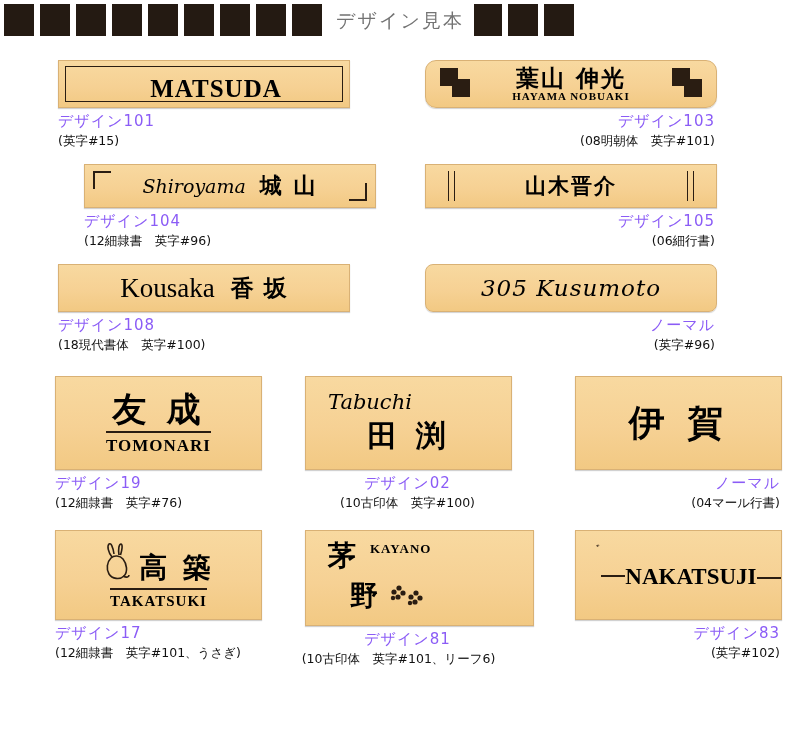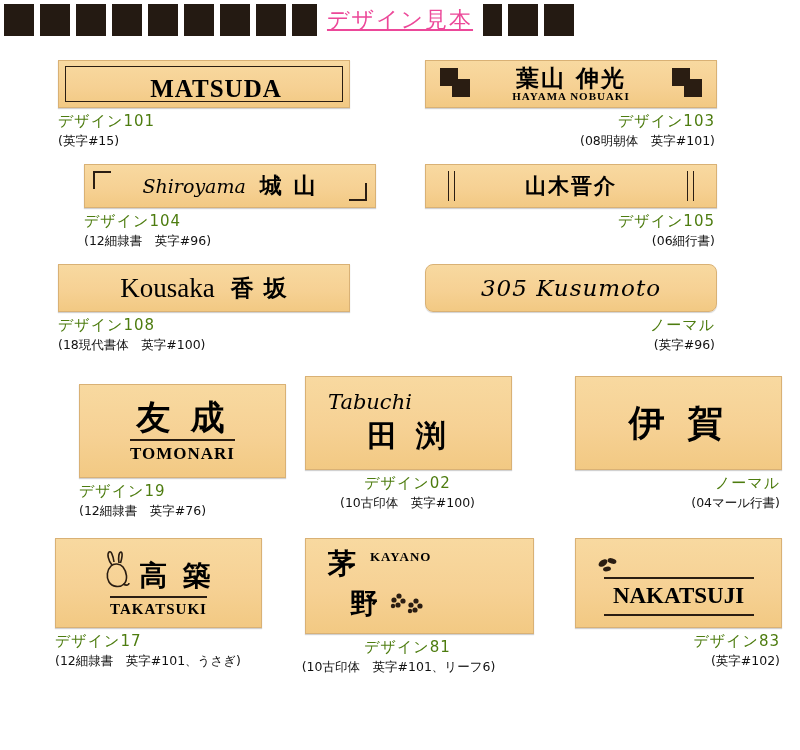--- a/index.html
+++ b/index.html
@@ -13,39 +13,38 @@
     position:relative;width:800px;height:40px;background:#ffffff;
     display:flex;align-items:center;justify-content:center;
   }
   .banner .blocks{
     position:absolute;left:0;top:4px;width:800px;height:32px;
     display:flex;gap:6px;padding:0 4px;box-sizing:border-box;
   }
   .banner .blocks i{display:block;width:30px;height:32px;background:#241a12;flex:0 0 auto;}
   .banner-title{
     position:relative;z-index:3;background:#ffffff;padding:0 10px;
-    font-size:22px;letter-spacing:2px;color:#ec4899;font-weight:normal;
+    font-size:19px;letter-spacing:2px;color:#737373;font-weight:normal;
     font-family:"DejaVu Sans", sans-serif;
     line-height:32px;
-    text-decoration:underline;
   }
   
   .sheet{position:relative;width:663px;padding:6px 0 0 0;box-sizing:border-box;}
   .row{display:flex;width:800px;box-sizing:border-box;}
   .cell{box-sizing:border-box;}
   .plate{
     background:linear-gradient(180deg,#f8d9a0 0%,#f6d194 55%,#f2c983 100%);
     border:1px solid #d9b175;
     box-shadow:0 1px 1px rgba(0,0,0,.18);
     position:relative;overflow:hidden;
     display:flex;align-items:center;justify-content:center;
   }
   .caps{margin-top:4px;}
   .dcode{
-    color:#4d7c0f;font-size:15px;letter-spacing:1px;
+    color:#8b5cf6;font-size:15px;letter-spacing:1px;
     font-family:"DejaVu Sans", sans-serif;white-space:nowrap;
   }
   .dnote{
     color:#111;font-size:12.5px;letter-spacing:0px;margin-top:2px;
     font-family:"DejaVu Sans", sans-serif;white-space:nowrap;
   }
   .left{text-align:left;}
   .right{text-align:right;}
   
   .nm-serif{font-family:"Liberation Serif", serif;font-weight:bold;}
@@ -95,21 +94,21 @@
         <div class="inner-frame"></div>
         <span class="nm-serif" style="font-size:25px;letter-spacing:1px;position:relative;left:12px;top:5px;">MATSUDA</span>
       </div>
       <div class="caps left">
         <div class="dcode">デザイン101</div>
         <div class="dnote">(英字#15)</div>
       </div>
     </div>
 
     <div class="cell" style="width:400px;padding-left:25px;">
-      <div class="plate" style="width:290px;height:46px;flex-direction:column;justify-content:center;">
+      <div class="plate" style="width:290px;height:46px;flex-direction:column;justify-content:center;border-radius:11px;">
         <div class="sq" style="left:14px;top:7px;width:18px;height:18px;"></div>
         <div class="sq" style="left:26px;top:18px;width:18px;height:18px;"></div>
         <div class="sq" style="right:26px;top:7px;width:18px;height:18px;"></div>
         <div class="sq" style="right:14px;top:18px;width:18px;height:18px;"></div>
         <span class="nm-jpserif" style="font-size:23px;letter-spacing:2px;line-height:23px;">葉山 伸光</span>
         <span class="tiny" style="margin-top:1px;">HAYAMA        NOBUAKI</span>
       </div>
       <div class="caps right" style="width:290px;">
         <div class="dcode">デザイン103</div>
         <div class="dnote">(08明朝体　英字#101)</div>
@@ -163,21 +162,21 @@
         <span class="nm-script" style="font-size:23px;letter-spacing:1px;">305  Kusumoto</span>
       </div>
       <div class="caps right" style="width:290px;">
         <div class="dcode">ノーマル</div>
         <div class="dnote">(英字#96)</div>
       </div>
     </div>
   </div>
 
   <div class="row" style="margin-top:22px;">
-    <div class="cell" style="width:290px;padding-left:79px;margin-top:8px;">
+    <div class="cell" style="width:290px;padding-left:55px;">
       <div class="plate" style="width:205px;height:92px;flex-direction:column;">
         <span class="nm-jpserif" style="font-size:34px;letter-spacing:4px;line-height:38px;">友 成</span>
         <span class="nm-serif topline" style="font-size:17px;letter-spacing:1px;margin-top:3px;">TOMONARI</span>
       </div>
       <div class="caps left">
         <div class="dcode">デザイン19</div>
         <div class="dnote">(12細隷書　英字#76)</div>
       </div>
     </div>
 
@@ -249,21 +248,21 @@
           </svg>
         </div>
       </div>
       <div class="caps" style="width:205px;text-align:center;">
         <div class="dcode">デザイン81</div>
         <div class="dnote" style="white-space:nowrap;margin-left:-18px;">(10古印体　英字#101、リーフ6)</div>
       </div>
     </div>
 
     <div class="cell" style="width:260px;padding-left:35px;">
-      <div class="plate" style="width:205px;height:88px;flex-direction:column;">
+      <div class="plate" style="width:205px;height:88px;flex-direction:row;">
         <svg width="30" height="18" viewBox="0 0 30 18" style="align-self:flex-start;margin:6px 0 0 20px;">
           <g fill="#2a1d12">
             <ellipse cx="7" cy="6" rx="5" ry="3" transform="rotate(-35 7 6)"></ellipse>
             <ellipse cx="16" cy="4" rx="4.5" ry="2.6" transform="rotate(15 16 4)"></ellipse>
             <ellipse cx="11" cy="12" rx="4" ry="2.4" transform="rotate(-10 11 12)"></ellipse>
           </g>
         </svg>
         <div style="width:150px;border-top:2px solid #2a1d12;margin-top:2px;"></div>
         <span class="nm-serif" style="font-size:23px;letter-spacing:0px;margin-top:4px;">NAKATSUJI</span>
         <div style="width:150px;border-top:2px solid #2a1d12;margin-top:5px;"></div>

